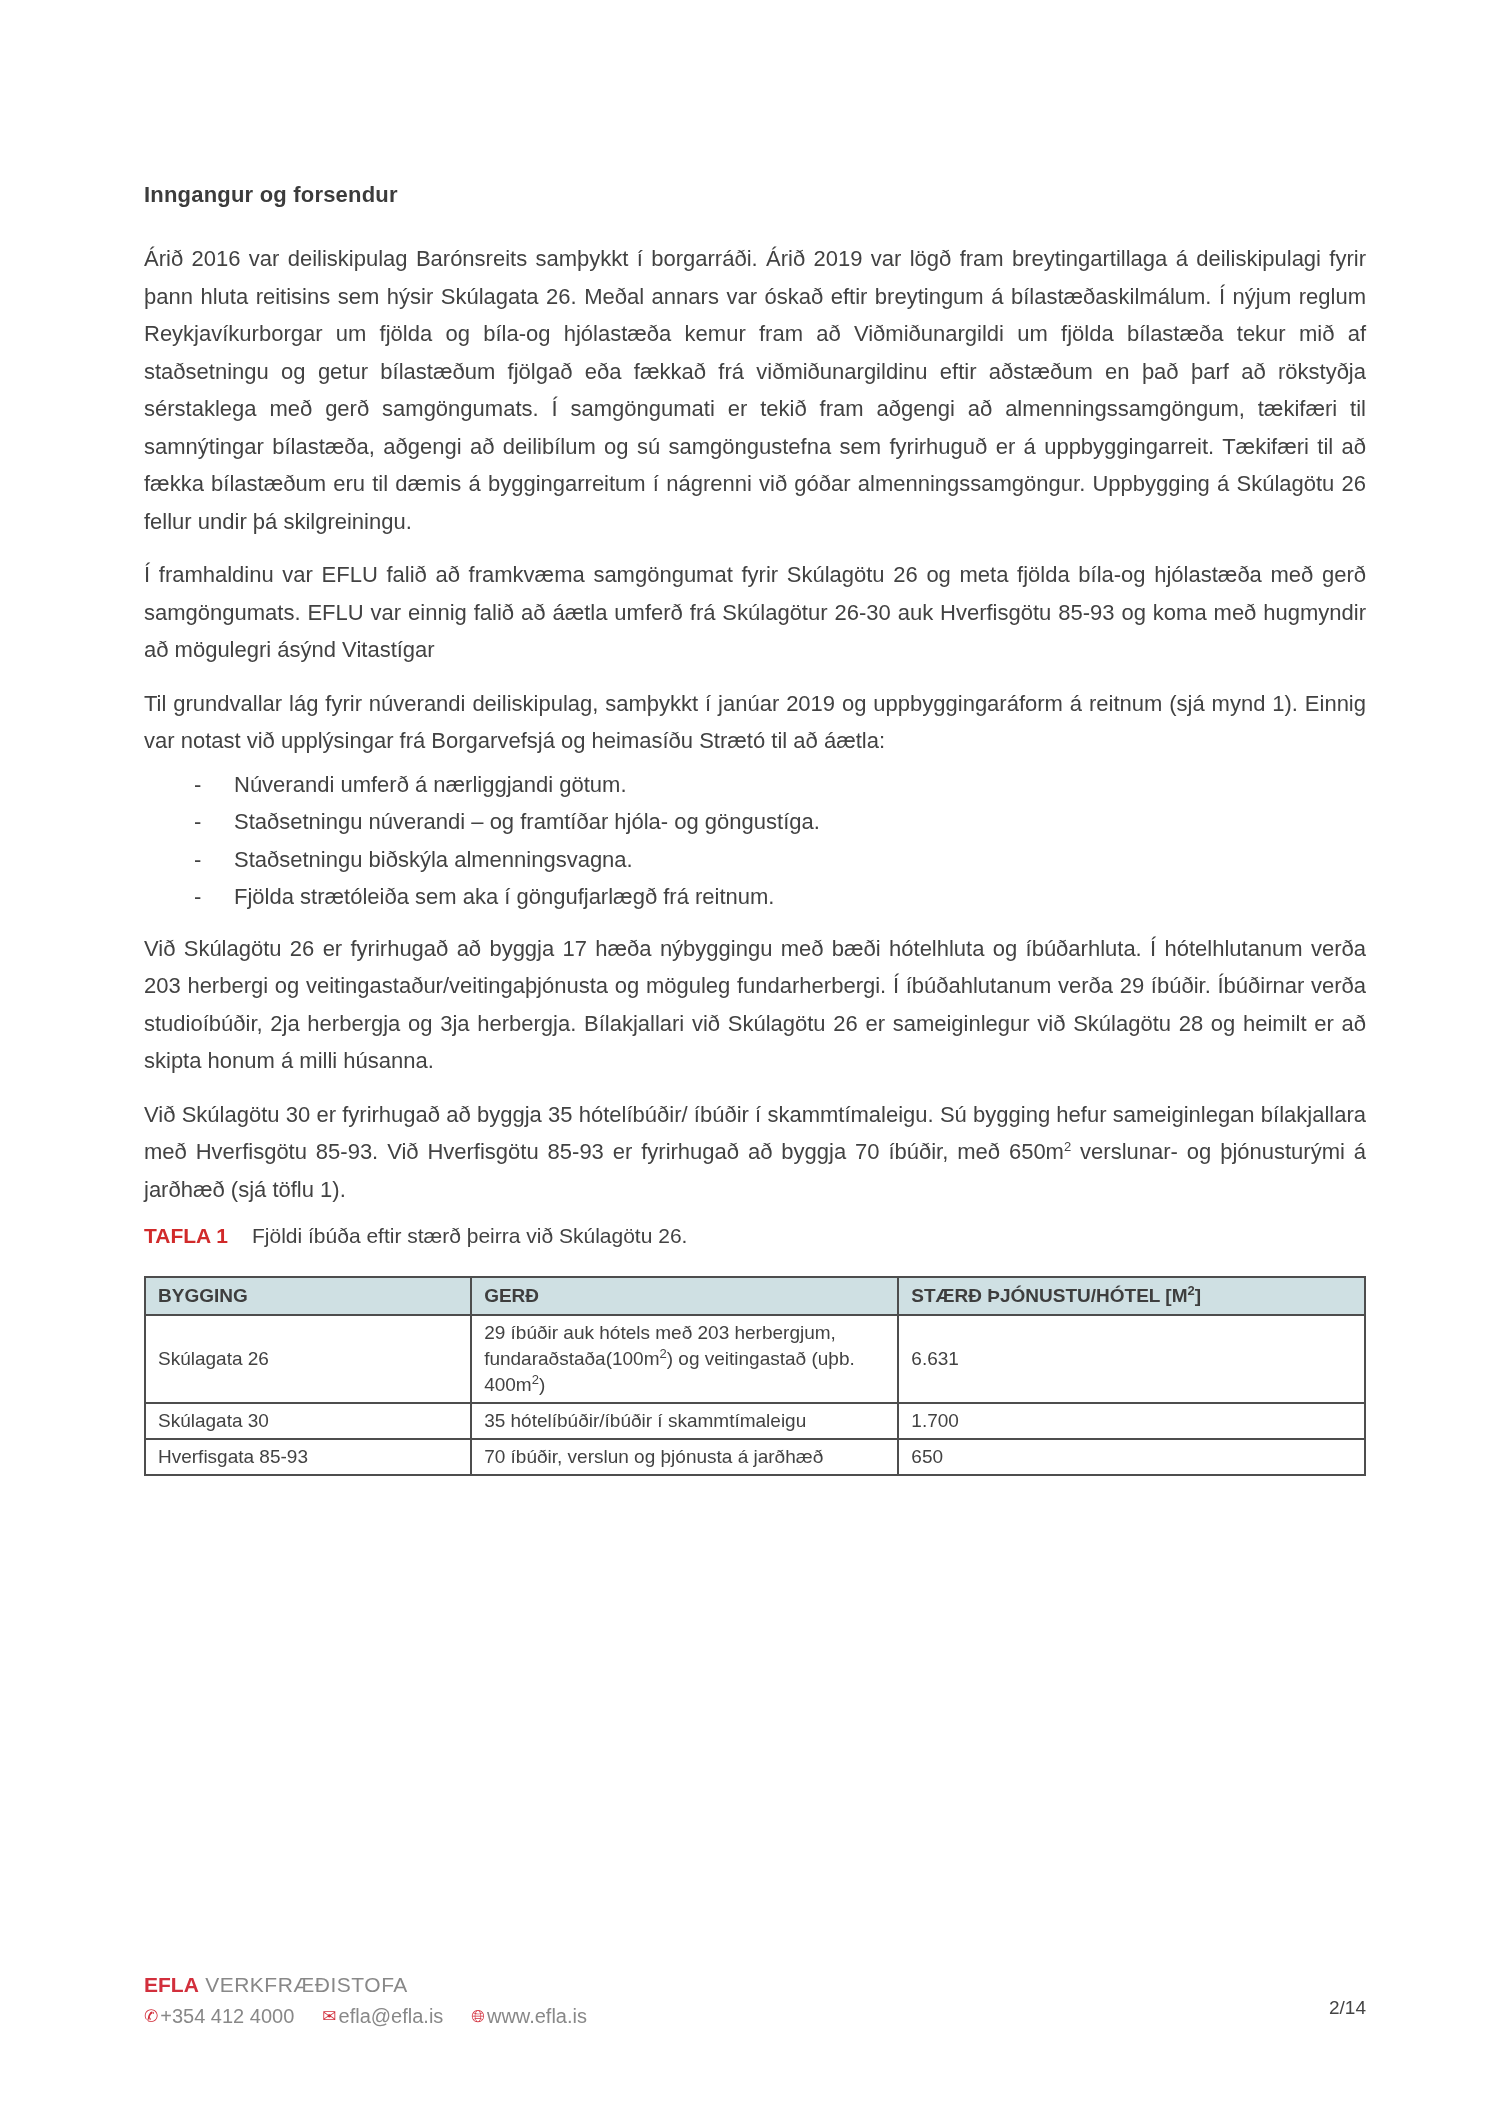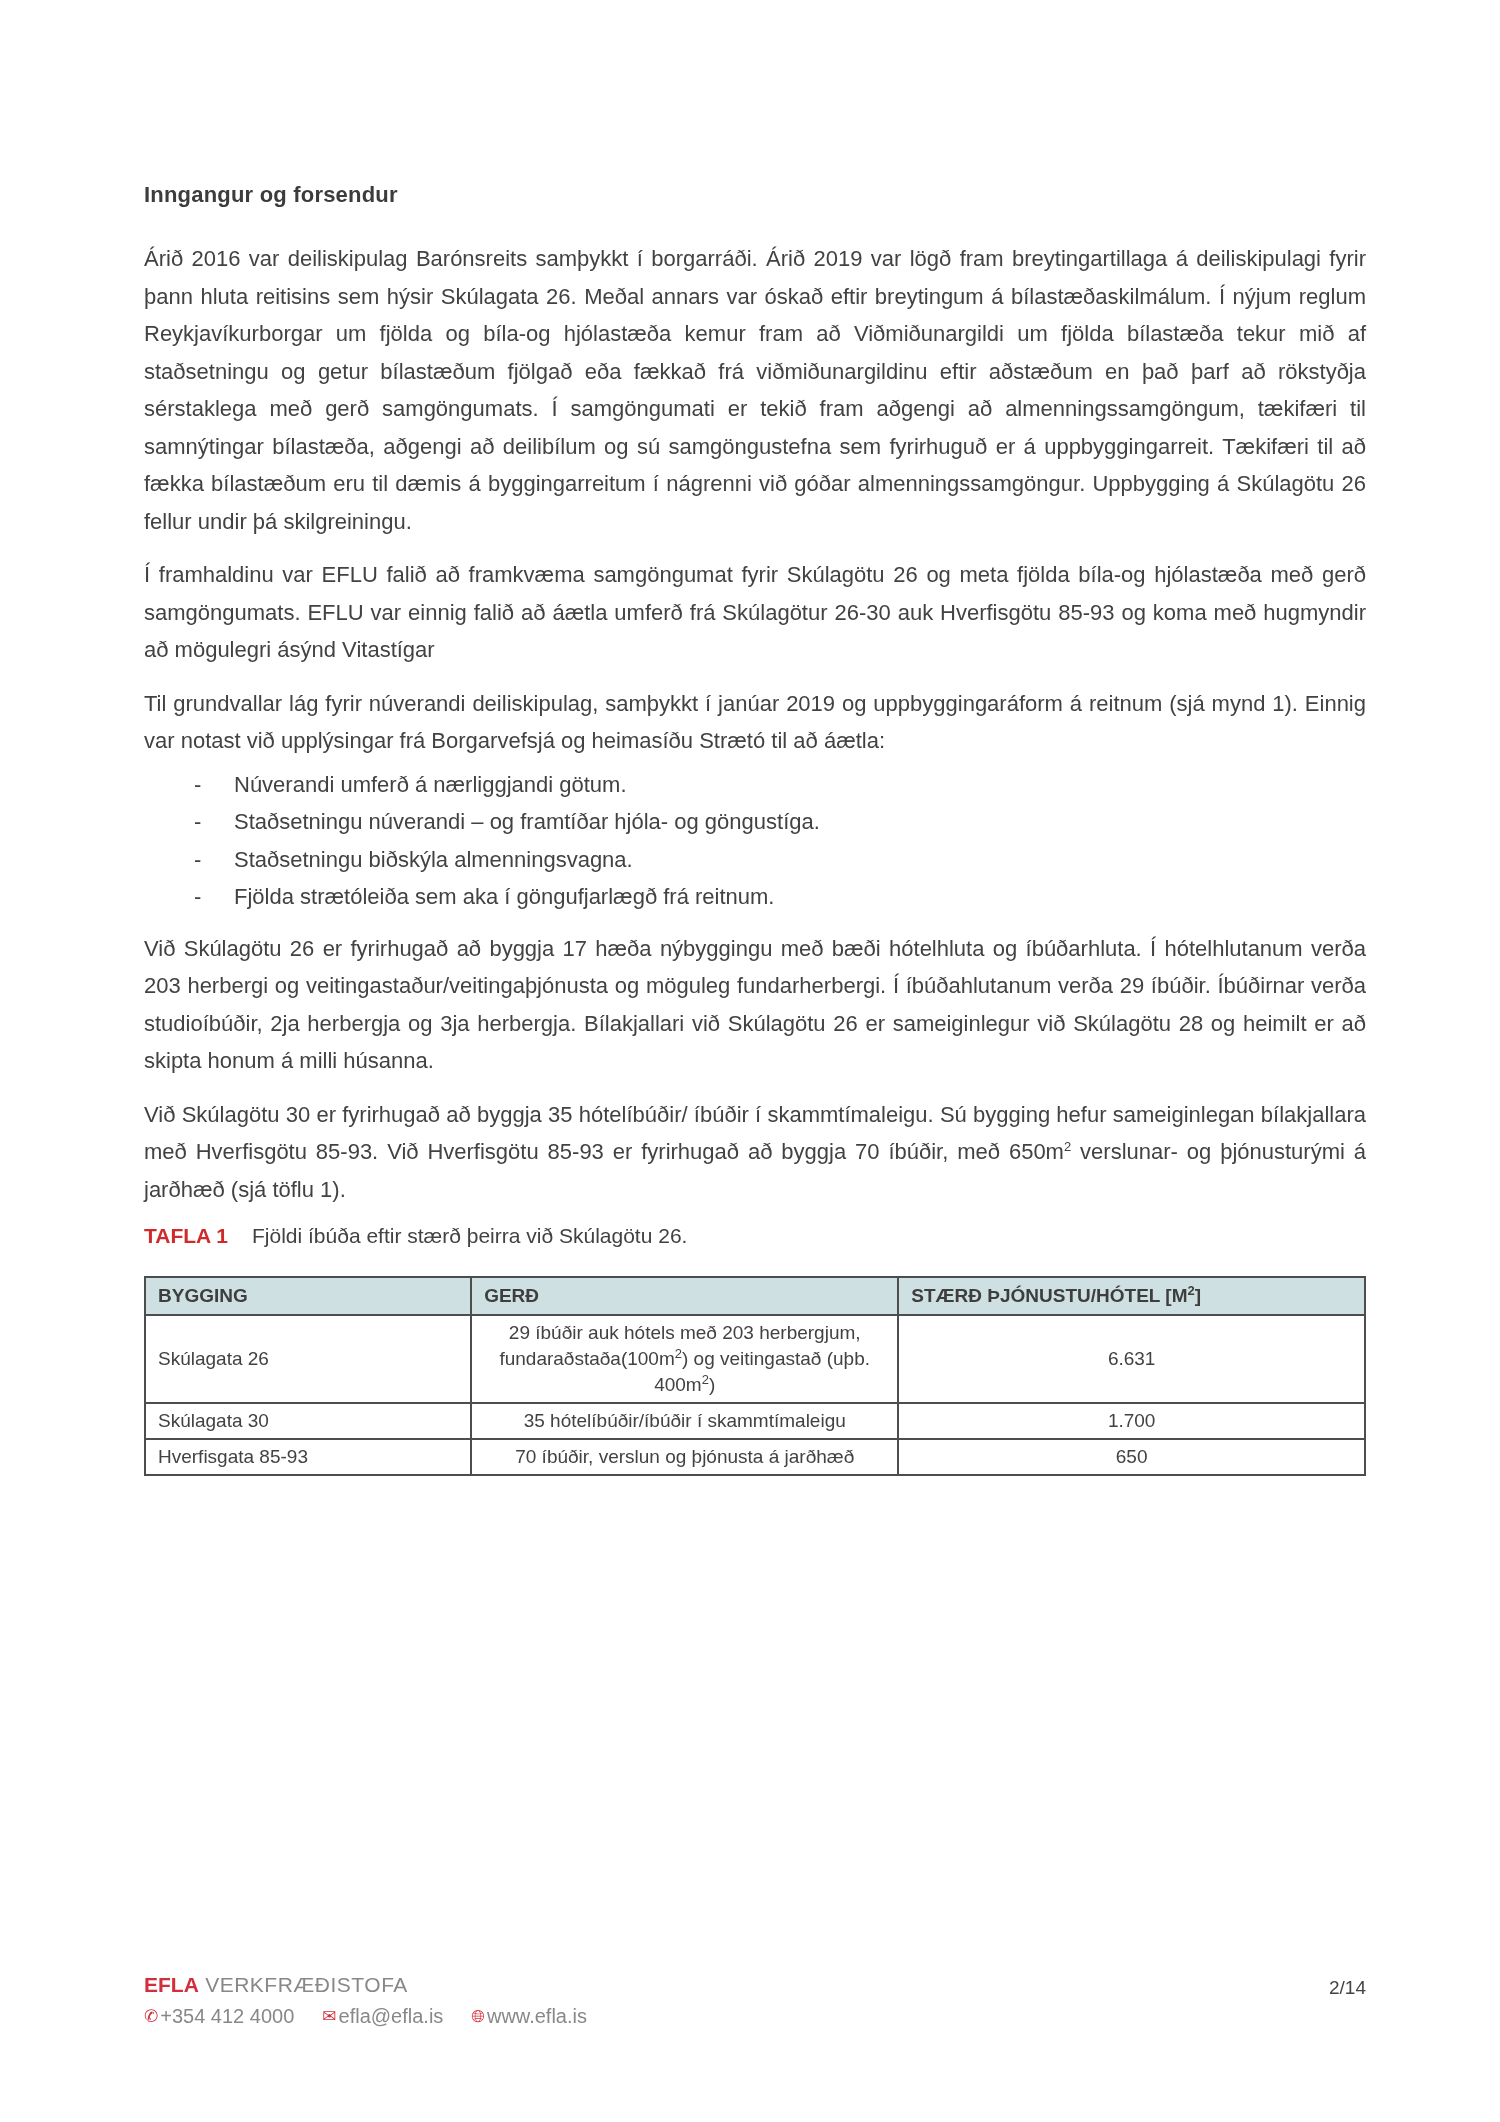--- a/index.html
+++ b/index.html
@@ -29,30 +29,30 @@
   .caption .lab { color: #d12a2a; font-weight: bold; width: 108px; }
   table.tab {
     margin-top: 28px; width: 1222px; border-collapse: collapse;
     font-size: 19px; color: #424242; border-radius: 15px;
   }
   table.tab th, table.tab td { border: 2px solid #4d4d4d; padding: 4px 12px; }
   table.tab th {
     background: #cfe0e3; text-align: left; font-weight: bold; height: 28px;
     color: #3e3e3e;
   }
-  table.tab td.c { text-align: center; }
+  table.tab td.c { }
   table.tab td { line-height: 26px; }
   .col1 { width: 324px; } .col2 { width: 426px; } .col3 { width: 472px; margin-left: 37px; }
   .footer { position: absolute; left: 144px; top: 1973px; width: 1222px; }
   .brand { font-size: 21px; color: #888; letter-spacing: 0.5px; }
   .brand .efla { color: #d22f3c; font-weight: bold; letter-spacing: 0; }
   .contacts { margin-top: 8px; font-size: 20px; color: #888; display: flex; gap: 28px; align-items: center; }
   .contacts .item { display: flex; align-items: center; gap: 2px; }
   .ic { color: #d22f3c; font-size: 17px; }
-  .pagenum { position: absolute; right: 0; top: 4px; font-size: 19px; color: #444; }
+  .pagenum { position: absolute; right: 0; top: 24px; font-size: 19px; color: #444; }
 </style>
 </head>
 <body>
 
 <div class="page">
   <div class="content">
     <h2 class="heading">Inngangur og forsendur</h2>
 
     <p class="para">Árið 2016 var deiliskipulag Barónsreits samþykkt í borgarráði. Árið 2019 var lögð fram breytingartillaga á deiliskipulagi fyrir þann hluta reitisins sem hýsir Skúlagata 26. Meðal annars var óskað eftir breytingum á bílastæðaskilmálum. Í nýjum reglum Reykjavíkurborgar um fjölda og bíla-og hjólastæða kemur fram að Viðmiðunargildi um fjölda bílastæða tekur mið af staðsetningu og getur bílastæðum fjölgað eða fækkað frá viðmiðunargildinu eftir aðstæðum en það þarf að rökstyðja sérstaklega með gerð samgöngumats. Í samgöngumati er tekið fram aðgengi að almenningssamgöngum, tækifæri til samnýtingar bílastæða, aðgengi að deilibílum og sú samgöngustefna sem fyrirhuguð er á uppbyggingarreit. Tækifæri til að fækka bílastæðum eru til dæmis á byggingarreitum í nágrenni við góðar almenningssamgöngur. Uppbygging á Skúlagötu 26 fellur undir þá skilgreiningu.</p>
     <p class="para">Í framhaldinu var EFLU falið að framkvæma samgöngumat fyrir Skúlagötu 26 og meta fjölda bíla-og hjólastæða með gerð samgöngumats. EFLU var einnig falið að áætla umferð frá Skúlagötur 26-30 auk Hverfisgötu 85-93 og koma með hugmyndir að mögulegri ásýnd Vitastígar</p>

